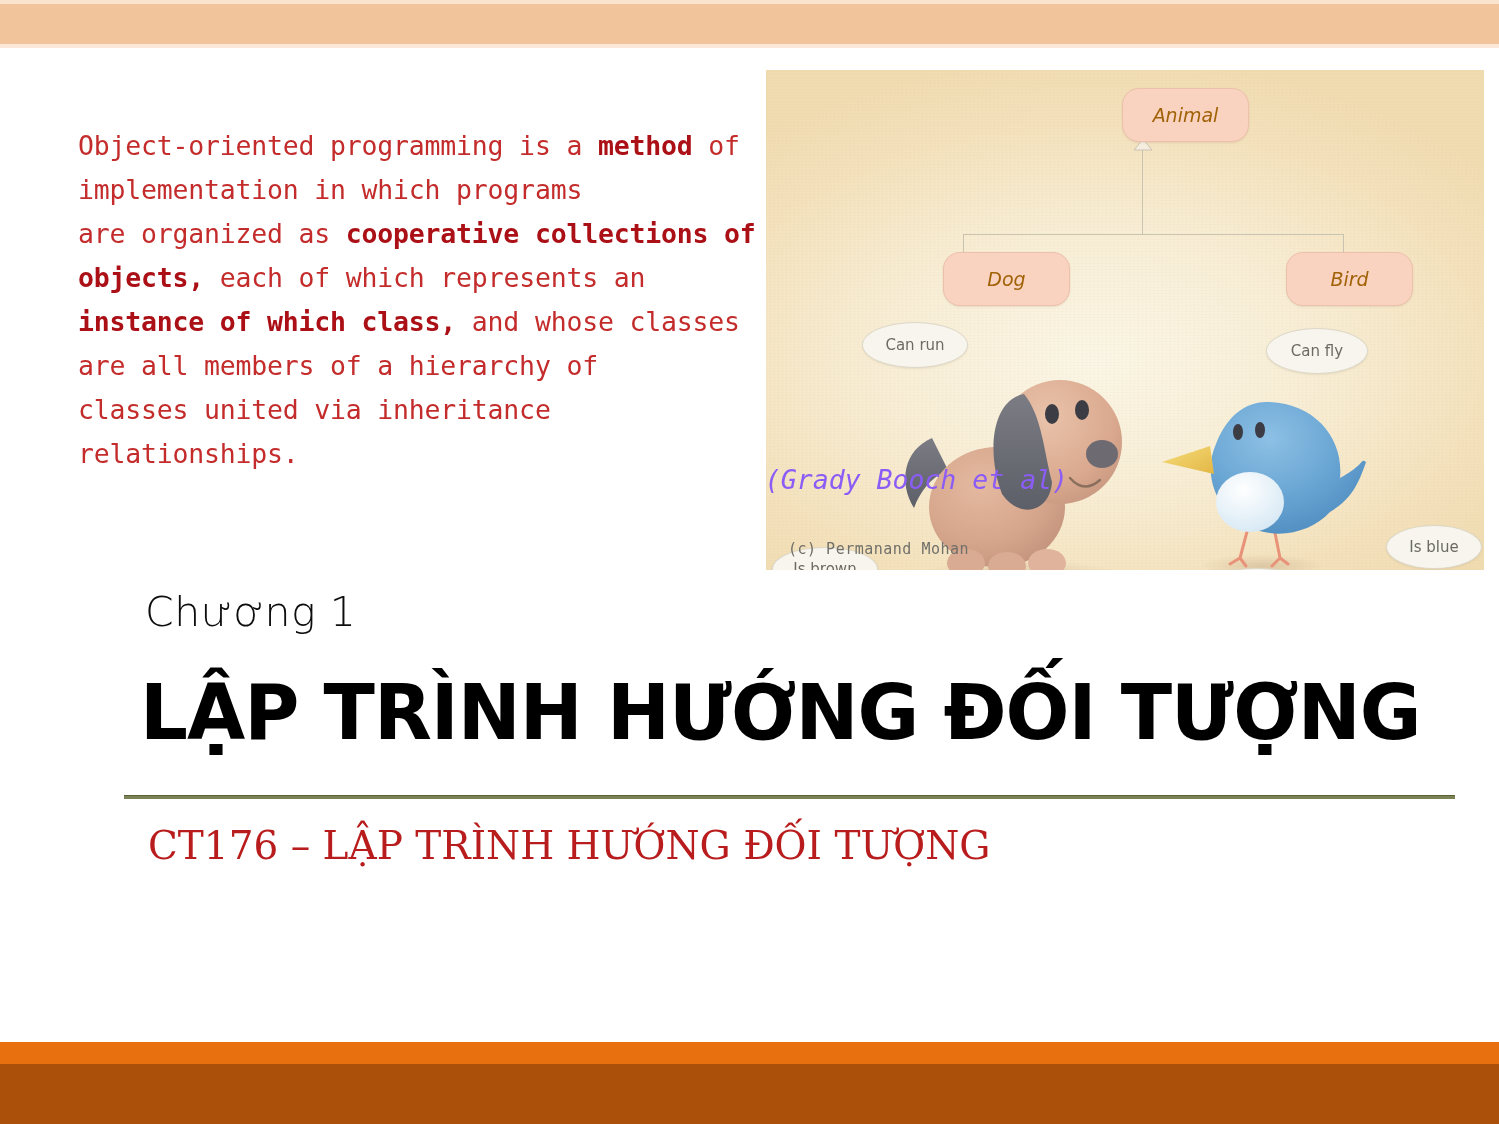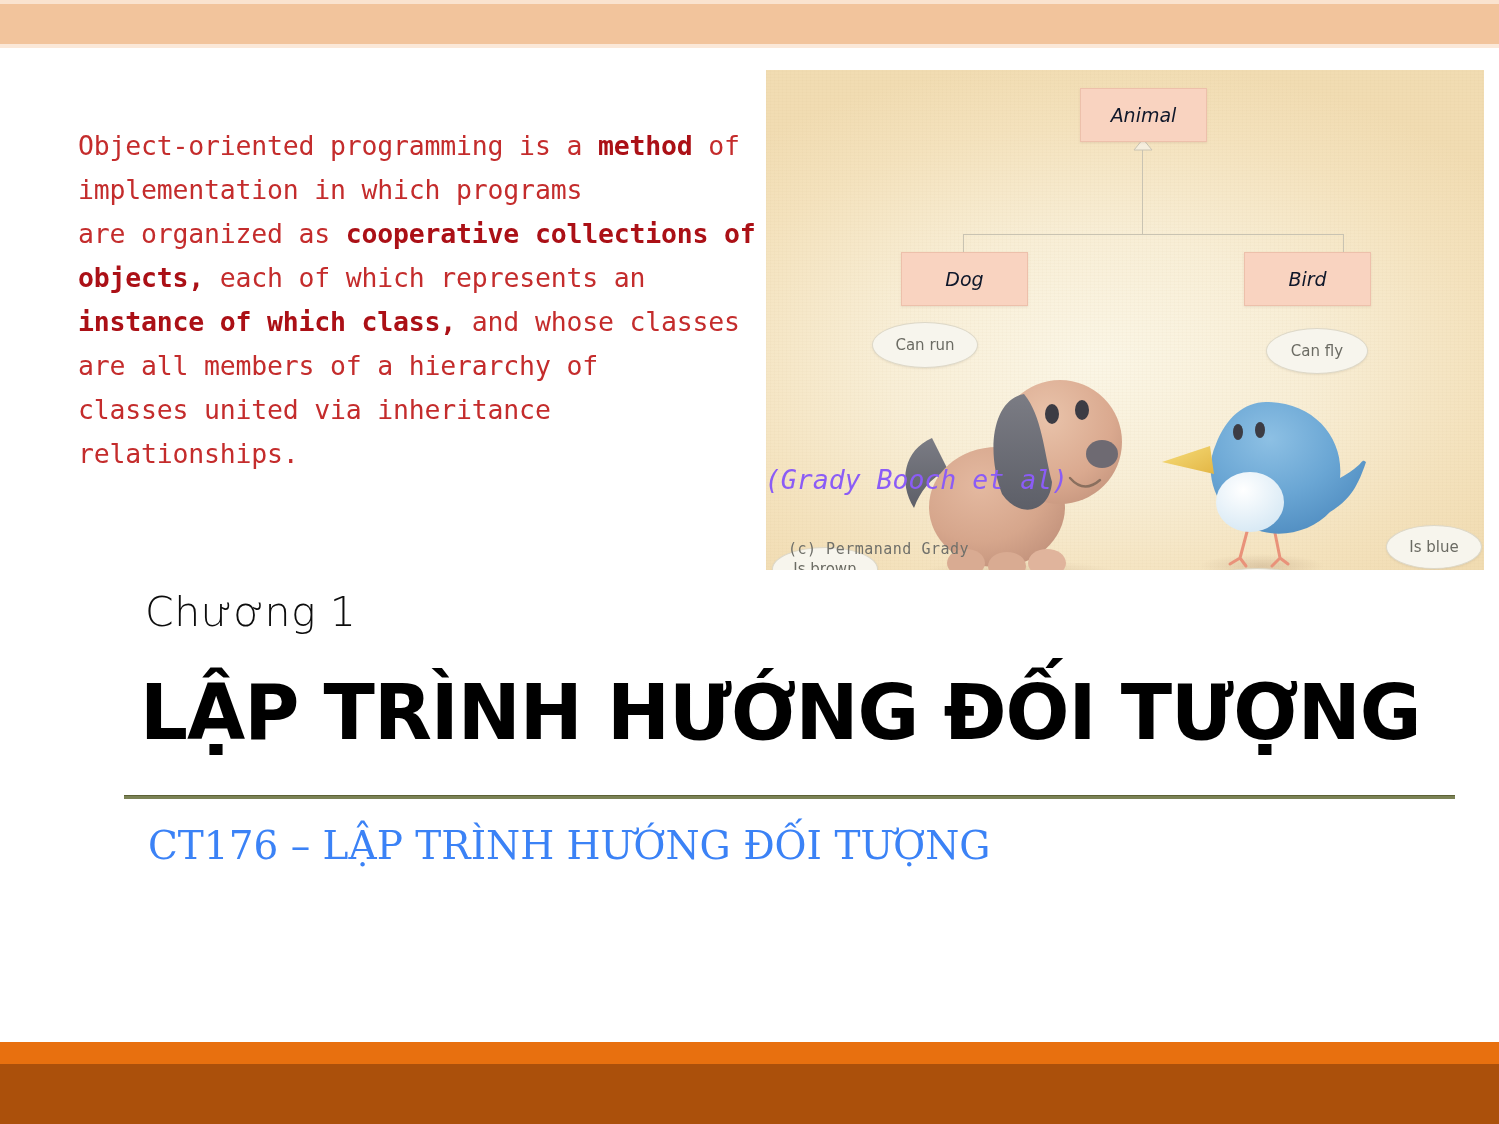--- a/index.html
+++ b/index.html
@@ -84,29 +84,30 @@
     background-image:
       repeating-linear-gradient(0deg, rgba(190,160,110,0.035) 0 1px, transparent 1px 3px),
       repeating-linear-gradient(90deg, rgba(190,160,110,0.03) 0 1px, transparent 1px 4px);
     pointer-events: none;
   }
 
   .uml-box {
     position: absolute;
     background: #f9d3c0;
     border: 1px solid #edc0ab;
-    border-radius: 0;
-    color: #0f172a;
+    border-radius: 17px;
+    color: #a16207;
     font-family: "DejaVu Sans", sans-serif;
     font-size: 19px;
     font-style: italic;
     display: flex;
     align-items: center;
     justify-content: center;
     box-shadow: 0 1px 2px rgba(160,130,110,0.18);
+    margin-left: 42px;
   }
   #uml-animal { left: 314px; top: 18px;  width: 125px; height: 52px; }
   #uml-dog    { left: 135px; top: 182px; width: 125px; height: 52px; }
   #uml-bird   { left: 478px; top: 182px; width: 125px; height: 52px; }
 
   
   .uml-line { position: absolute; background: #c9c3b2; }
   #line-vert-top  { left: 376px; top: 78px;  width: 1px; height: 86px; }
   #line-horiz     { left: 197px; top: 164px; width: 380px; height: 1px; }
   #line-dog-down  { left: 197px; top: 164px; width: 1px; height: 19px; }
@@ -121,21 +122,21 @@
     border-radius: 50%;
     color: #6b6b63;
     font-family: "DejaVu Sans", sans-serif;
     font-size: 15px;
     display: flex;
     align-items: center;
     justify-content: center;
     box-shadow: 0 1px 2px rgba(150,130,100,0.15);
     white-space: nowrap;
   }
-  #bubble-can-run   { left: 106px; top: 252px; width: 104px; height: 44px; }
+  #bubble-can-run   { left: 96px; top: 252px; width: 104px; height: 44px; }
   #bubble-is-brown  { left: 6px;   top: 477px; width: 104px; height: 42px; }
   #bubble-can-fly   { left: 500px; top: 258px; width: 100px; height: 44px; }
   #bubble-is-blue   { left: 620px; top: 455px; width: 94px; height: 42px; }
   #bubble-has2legs  { left: 428px; top: 498px; width: 124px; height: 44px; }
 
   #watermark {
     position: absolute;
     left: 22px; top: 470px;
     font-family: "DejaVu Sans Mono", "Liberation Mono", monospace;
     font-size: 15px;
@@ -170,21 +171,21 @@
     left: 124px; top: 795px;
     width: 1331px; height: 3px;
     background: #7b8255;
     border-top: 1px solid #5c6136;
   }
   #subtitle {
     position: absolute;
     left: 148px; top: 823px;
     font-family: "DejaVu Serif", "Liberation Serif", serif;
     font-size: 39px;
-    color: #3b82f6;
+    color: #b91c1c;
     white-space: nowrap;
   }
 </style>
 </head>
 <body>
 
 <div id="top-band"></div>
 <div id="bottom-band-light"></div>
 <div id="bottom-band-dark"></div>
 
@@ -297,21 +298,21 @@
   <div class="bubble" id="bubble-can-fly">
     <span>Can fly</span>
   </div>
   <div class="bubble" id="bubble-is-blue">
     <span>Is blue</span>
   </div>
   <div class="bubble" id="bubble-has2legs">
     
   </div>
 
-  <div id="watermark">(c)  Permanand Grady</div>
+  <div id="watermark">(c)  Permanand Mohan</div>
 </div>
 
 <div id="quote-block"><span>Object-oriented programming is a </span><b>method</b><span> of
 implementation in which programs
 are organized as </span><b>cooperative collections of
 objects,</b><span> each of which represents an
 </span><b>instance of which class,</b><span> and whose classes
 are all members of a hierarchy of
 classes united via inheritance
 relationships.</span></div>

